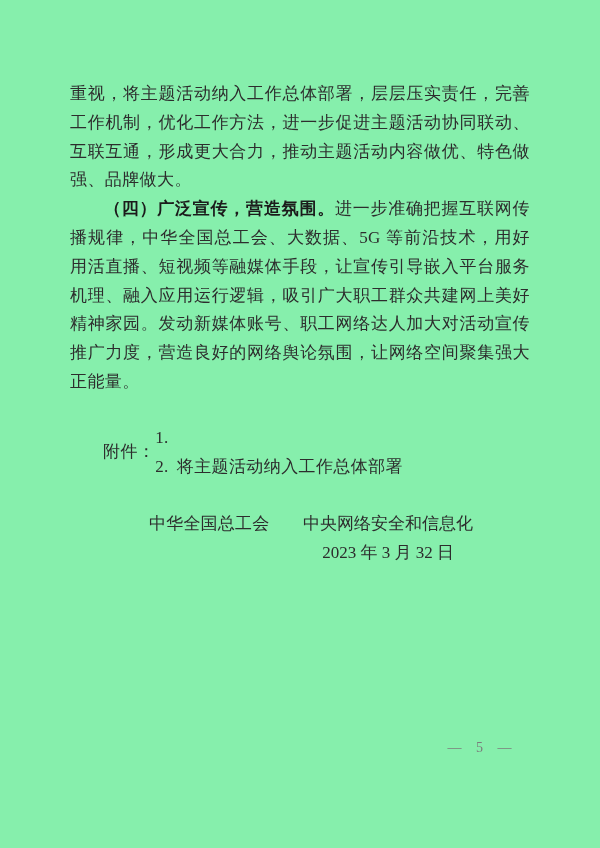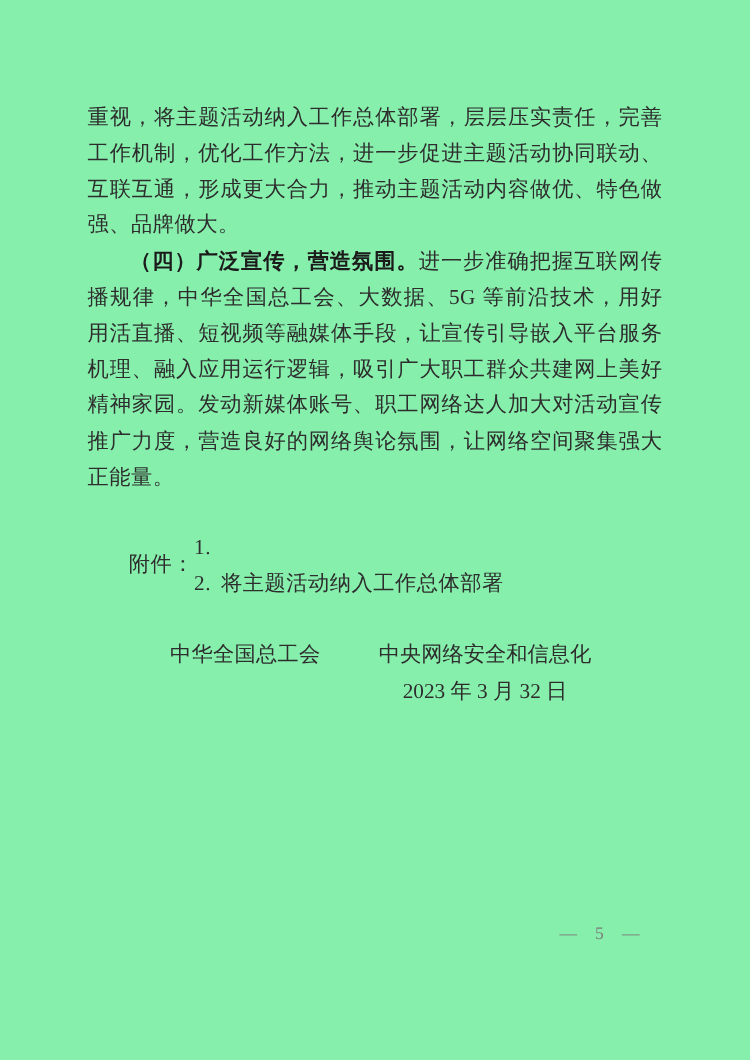--- a/index.html
+++ b/index.html
@@ -70,21 +70,21 @@
     flex: 1 1 auto;
   }
   .signature {
     position: relative;
     margin-top: 29px;
     height: 92px;
     letter-spacing: 0.2px;
   }
   .sig-left {
     position: absolute;
-    left: 66px;
+    left: 79px;
     top: 0;
     white-space: nowrap;
   }
   .sig-right {
     position: absolute;
     left: 228px;
     top: 0;
     width: 180px;
     text-align: center;
     letter-spacing: 0;

